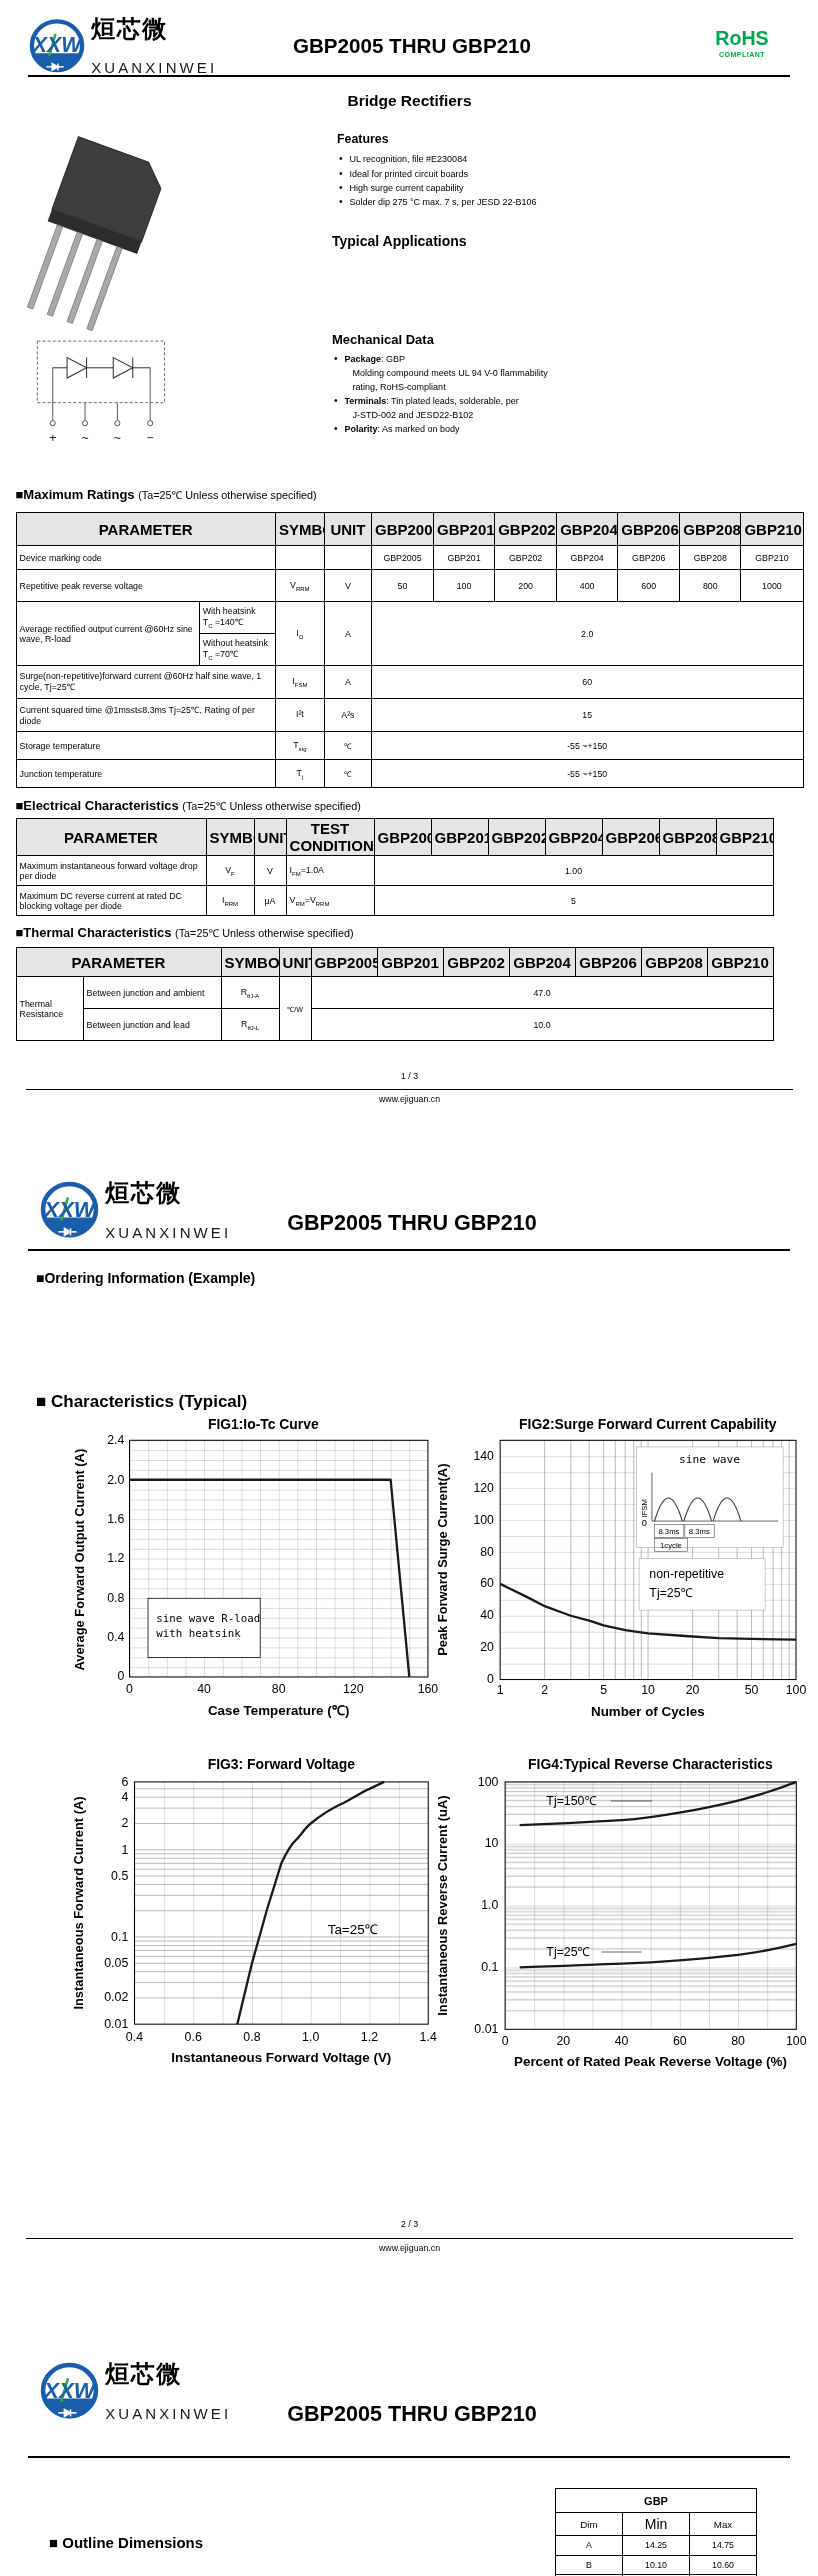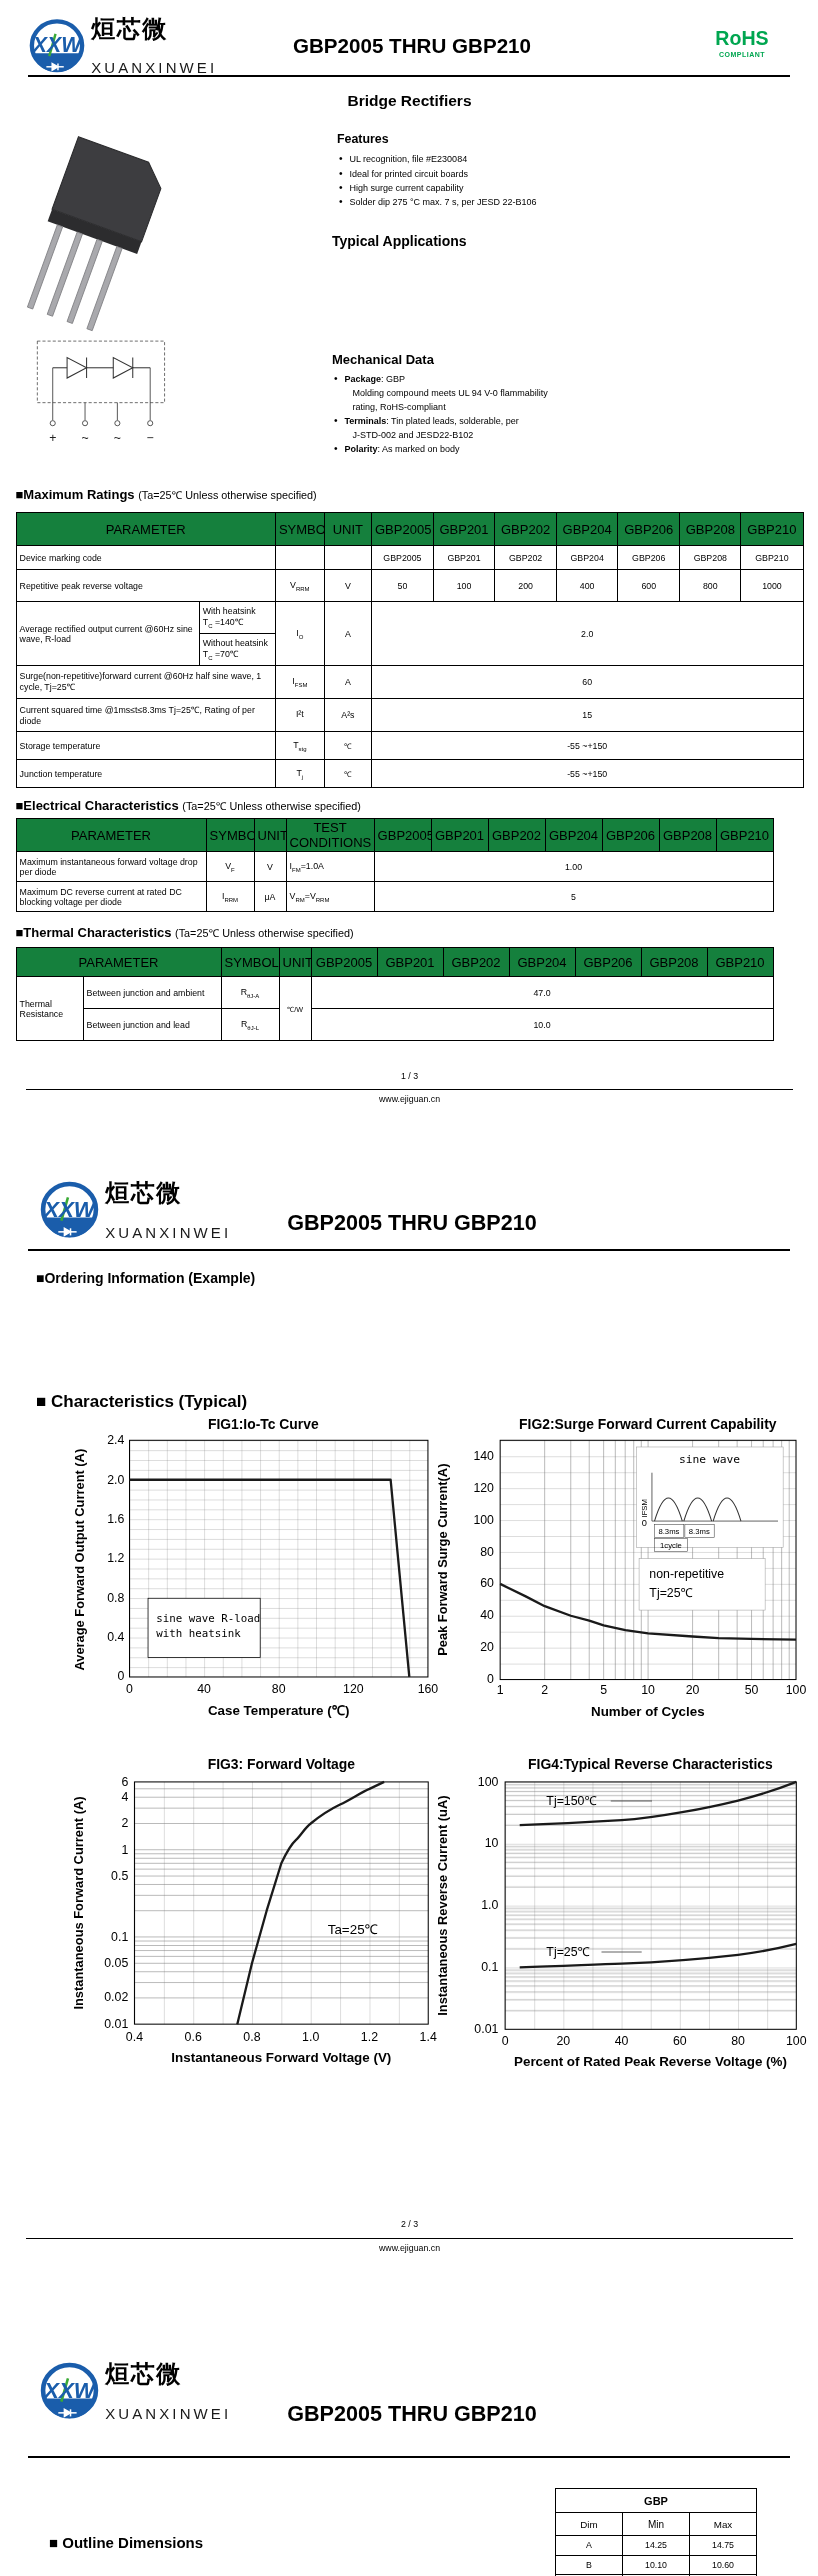--- a/index.html
+++ b/index.html
@@ -23,21 +23,21 @@
   .app-h{font-weight:bold;font-size:14px;margin-bottom:5.2px}
   .app-body{font-size:9px;line-height:14px;width:371px;padding-left:14.4px}
   .mech-row{font-size:9px;line-height:14px;padding-left:12.4px;position:relative}
   .mech-row.wb::before{content:"•";position:absolute;left:2.1px;font-size:10.3px}
   .mech-row .bld{font-weight:bold}
   .mech-cont{font-size:9px;line-height:14px;padding-left:20.6px}
   table.dt{border-collapse:collapse;position:absolute;table-layout:fixed;border:1.5px solid #000;background:#fff}
   table.dt td{border-top:1.3px solid #000;border-bottom:1.3px solid #000;
               border-left:0.6px solid #000;border-right:0.6px solid #000;
               text-align:center;font-size:8.8px;padding:1px 3.1px;vertical-align:middle;overflow:hidden}
-  table.dt td.hd{background:#15803d;font-weight:normal;font-size:13px}
+  table.dt td.hd{background:#e5e5e5;font-weight:bold;font-size:15px}
   table.dt td.pl{text-align:left}
   sub{font-size:68%}
   .ftr{position:absolute;width:100%;text-align:center;font-size:8.8px}
   .frule{position:absolute;left:26px;width:767px;height:1px;background:#000}
   svg text{font-family:"Liberation Sans",sans-serif}
   svg text.mono{font-family:"DejaVu Sans Mono",monospace}
 </style>
 </head>
 <body>
 
@@ -117,21 +117,21 @@
   <div class="feat-item">UL recognition, file #E230084</div>
   <div class="feat-item">Ideal for printed circuit boards</div>
   <div class="feat-item">High surge current capability</div>
   <div class="feat-item">Solder dip 275 °C max. 7 s, per JESD 22-B106</div>
 </div>
 
 <div class="bullet-list" style="left:332px;top:233px;width:453px">
   <div class="app-h">Typical Applications</div>
 </div>
 
-<div class="bullet-list" style="left:332px;top:352px;width:453px">
+<div class="bullet-list" style="left:332px;top:332px;width:453px">
   <div class="app-h" style="font-size:13px">Mechanical Data</div>
   <div class="mech-row w wb">
     <span class="bld">Package</span><span>: GBP</span>
   </div>
   <div class="mech-cont">Molding compound meets UL 94 V-0 flammability</div>
   <div class="mech-cont">rating, RoHS-compliant</div>
   <div class="mech-row wb">
     <span class="bld">Terminals</span><span>: Tin plated leads, solderable, per</span>
   </div>
   <div class="mech-cont">J-STD-002 and JESD22-B102</div>
@@ -569,21 +569,21 @@
       <col style="width:67px">
       <col style="width:67px">
       <col style="width:67px">
     </colgroup>
   <tbody>
       <tr style="height:24px">
     <td colspan="3" style="font-weight:bold;font-size:11px">GBP</td>
   </tr>
   <tr style="height:23px">
     <td style="font-size:9.8px">Dim</td>
-    <td style="font-size:10px">Min</td>
+    <td style="font-size:14px">Min</td>
     <td style="font-size:9.8px">Max</td>
   </tr>
   <tr style="height:19.6px">
         <td>A</td>
         <td>14.25</td>
         <td>14.75</td>
       </tr>
   <tr style="height:19.6px">
         <td>B</td>
         <td>10.10</td>

